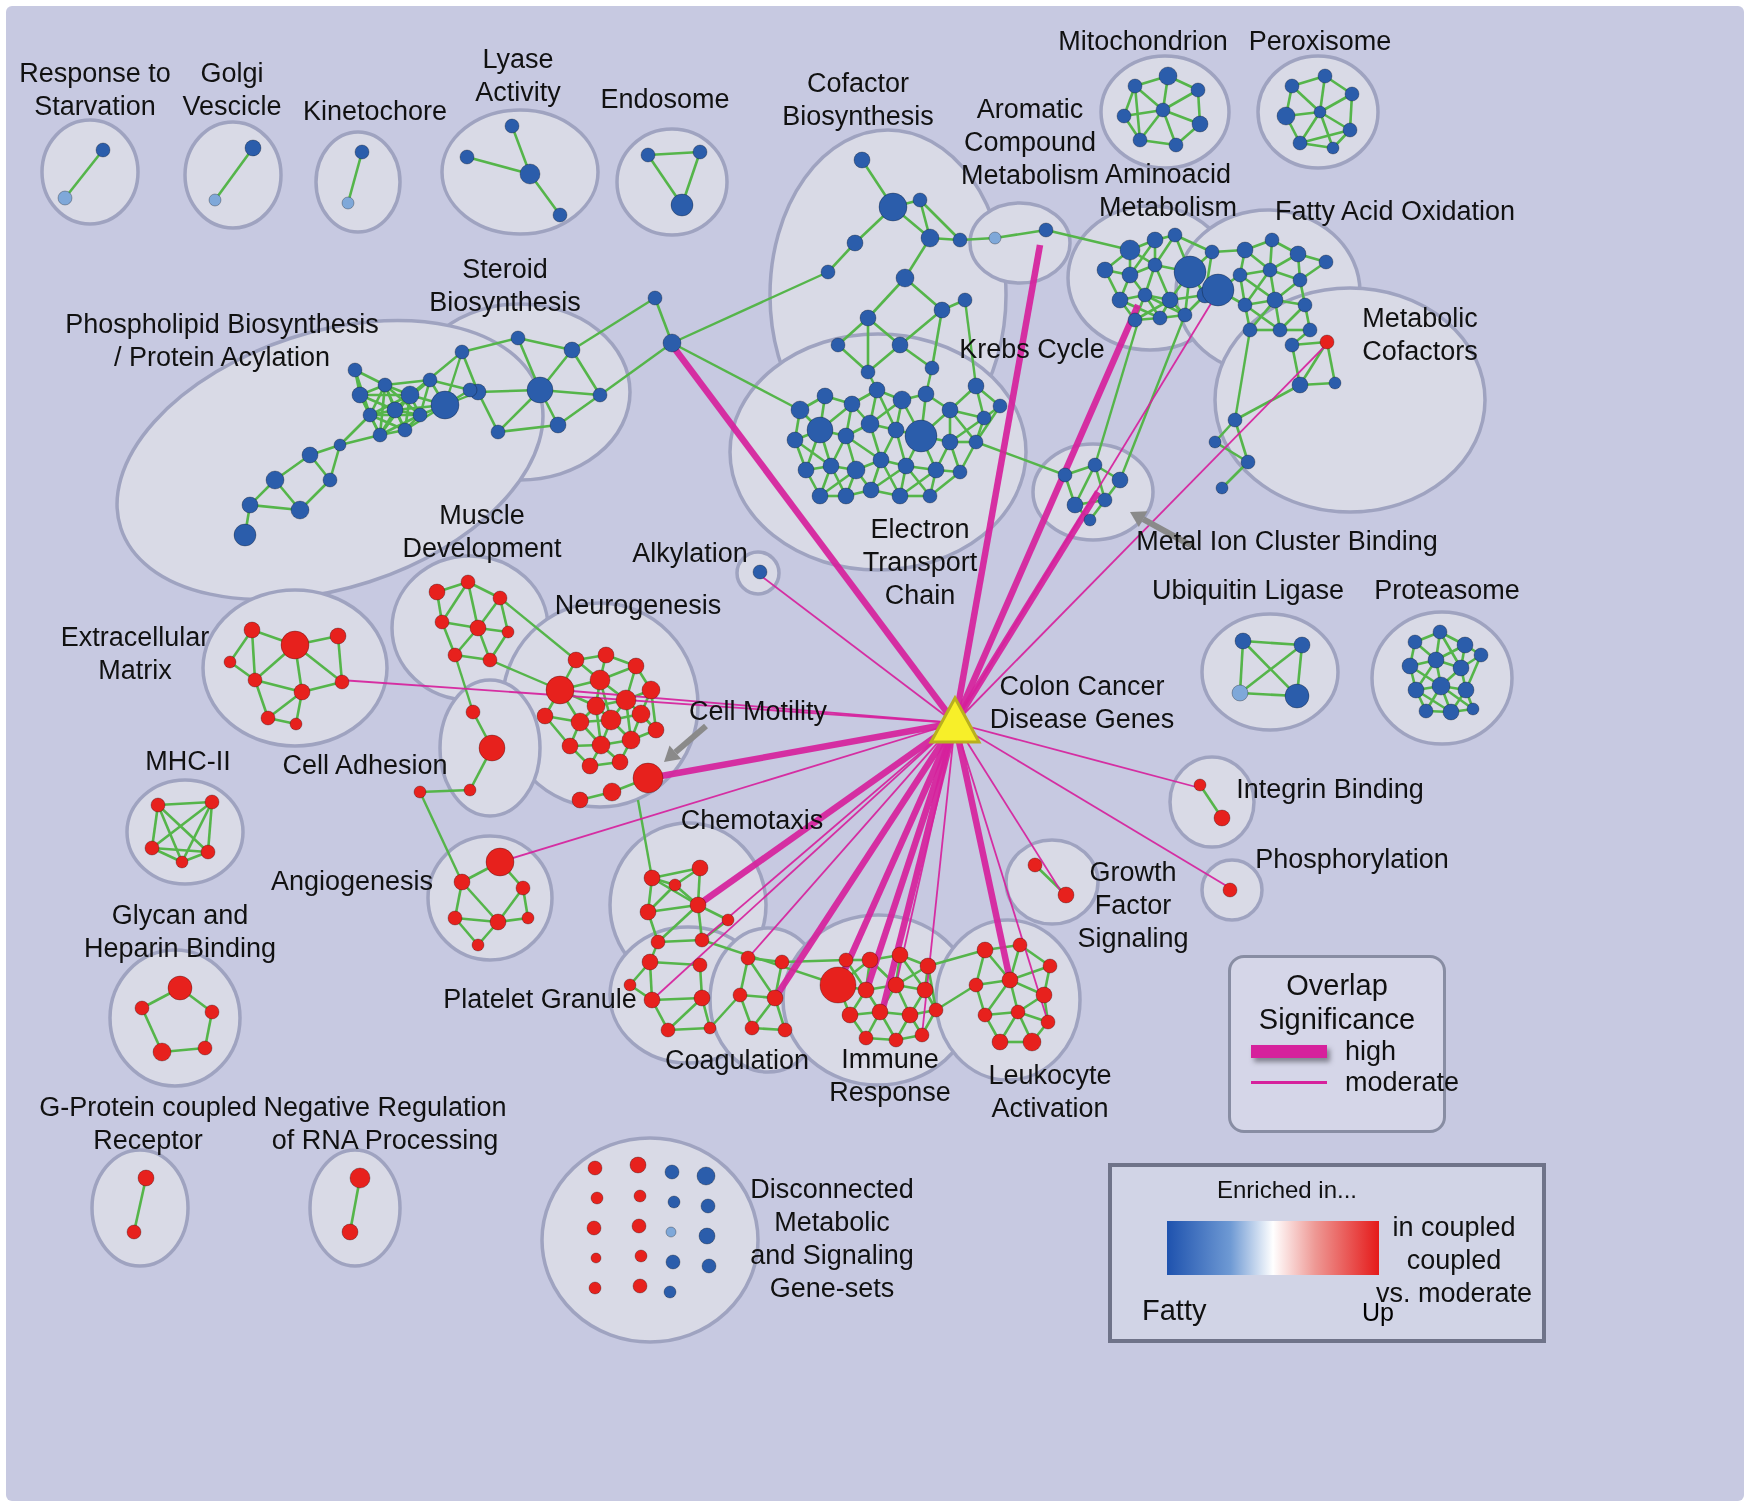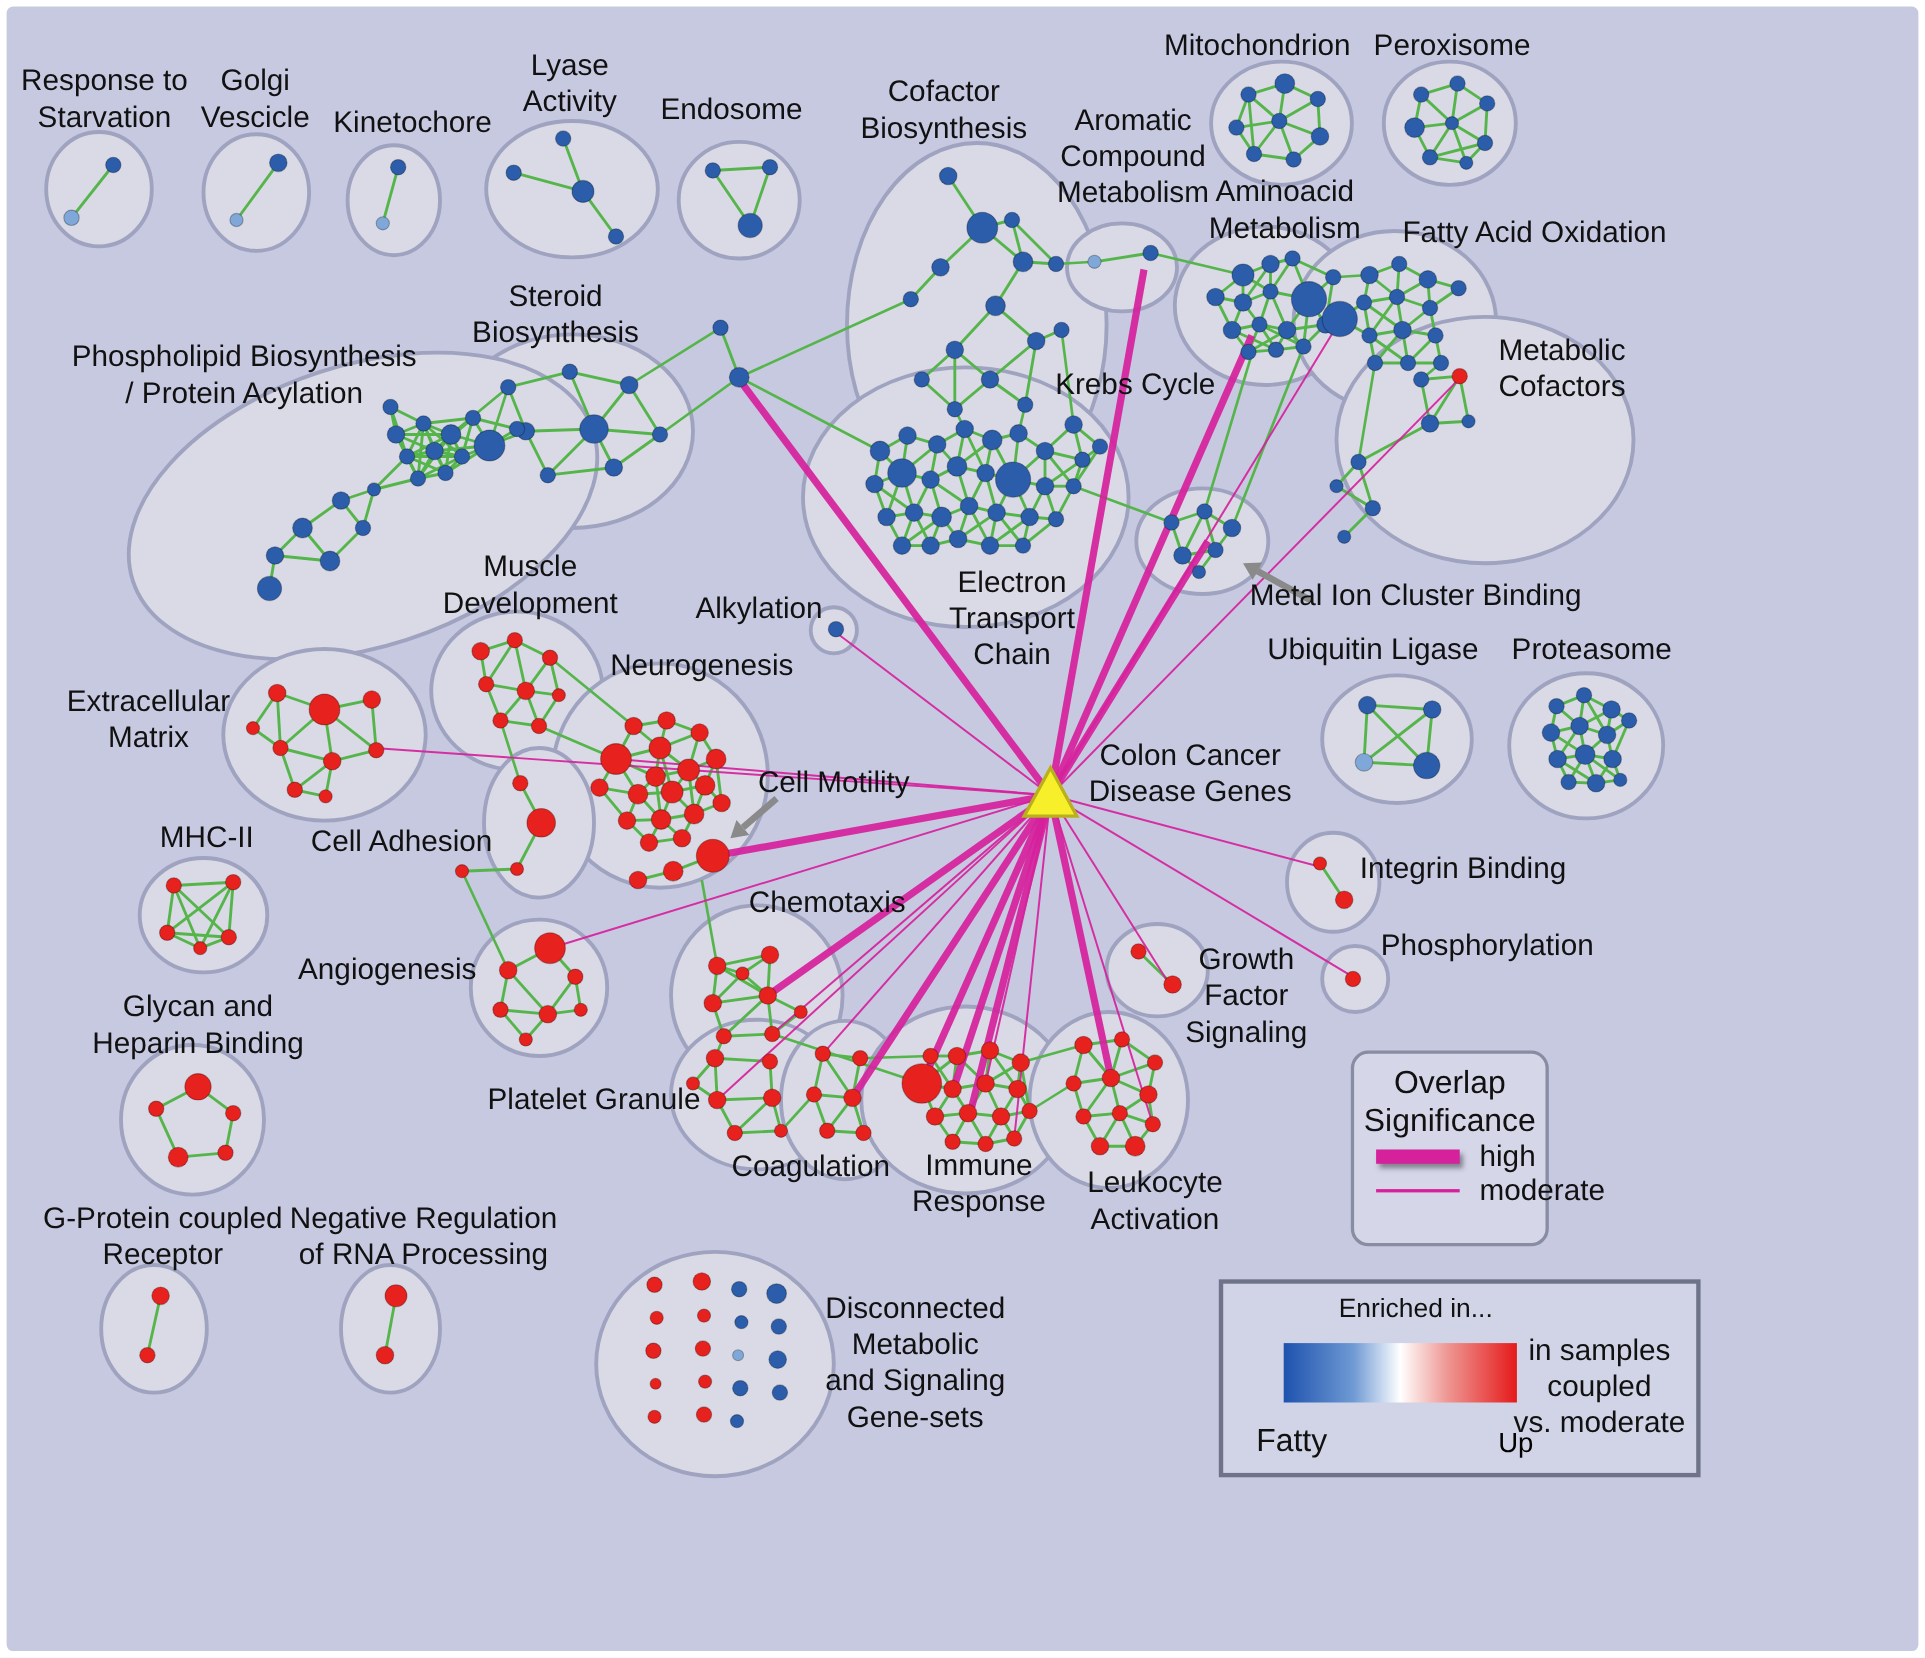--- a/index.html
+++ b/index.html
@@ -1,21 +1,21 @@
 <!DOCTYPE html>
 <html><head>
 <meta charset="utf-8">
 <style>
   *{box-sizing:border-box;margin:0;padding:0}
   body{font-family:"Liberation Sans",sans-serif;background:#ffffff}
   .stage{position:relative;width:1750px;height:1507px;background:#ffffff;overflow:hidden}
   .bg{position:absolute;inset:6px;background:#c7c9e1;border-radius:6px}
   svg#diagram{position:absolute;inset:0;width:1750px;height:1507px}
   svg text{font-family:"Liberation Sans",sans-serif;fill:#111}
-  .legend-overlap{position:absolute;left:1228px;top:955px;width:180px;height:178px;
+  .legend-overlap{position:absolute;left:1228px;top:955px;width:218px;height:178px;
     border:3px solid #888da3;border-radius:16px;background:rgba(230,231,242,.45);
     display:flex;flex-direction:column;align-items:stretch;padding:10px 0 0 0;z-index:3}
   .lo-title{font-size:29px;line-height:34px;text-align:center;color:#111}
   .lo-row{display:flex;align-items:center;padding:0 20px;}
   .lo-line{width:76px;margin-right:18px;background:#d6219c;flex:none}
   .lo-line.high{height:13px;box-shadow:3px 4px 5px rgba(60,60,70,.55)}
   .lo-line.mod{height:3px}
   .lo-label{font-size:27px;color:#111}
   .legend-enrich{position:absolute;left:1108px;top:1163px;width:438px;height:180px;
     border:4px solid #6f7389;background:rgba(230,231,242,.35);z-index:3}
@@ -1039,18 +1039,18 @@
       <span class="lo-label">moderate</span>
     </div>
   </div>
 
   <div class="legend-enrich">
     <div class="le-title">Enriched in...</div>
     <div class="le-grad"></div>
     <div class="le-down">Fatty</div>
     <div class="le-up">Up</div>
     <div class="le-right">
-      <div>in samples</div>
+      <div>in coupled</div>
       <div>coupled</div>
       <div>vs. moderate</div>
     </div>
   </div>
 </div>
 
 </body></html>

